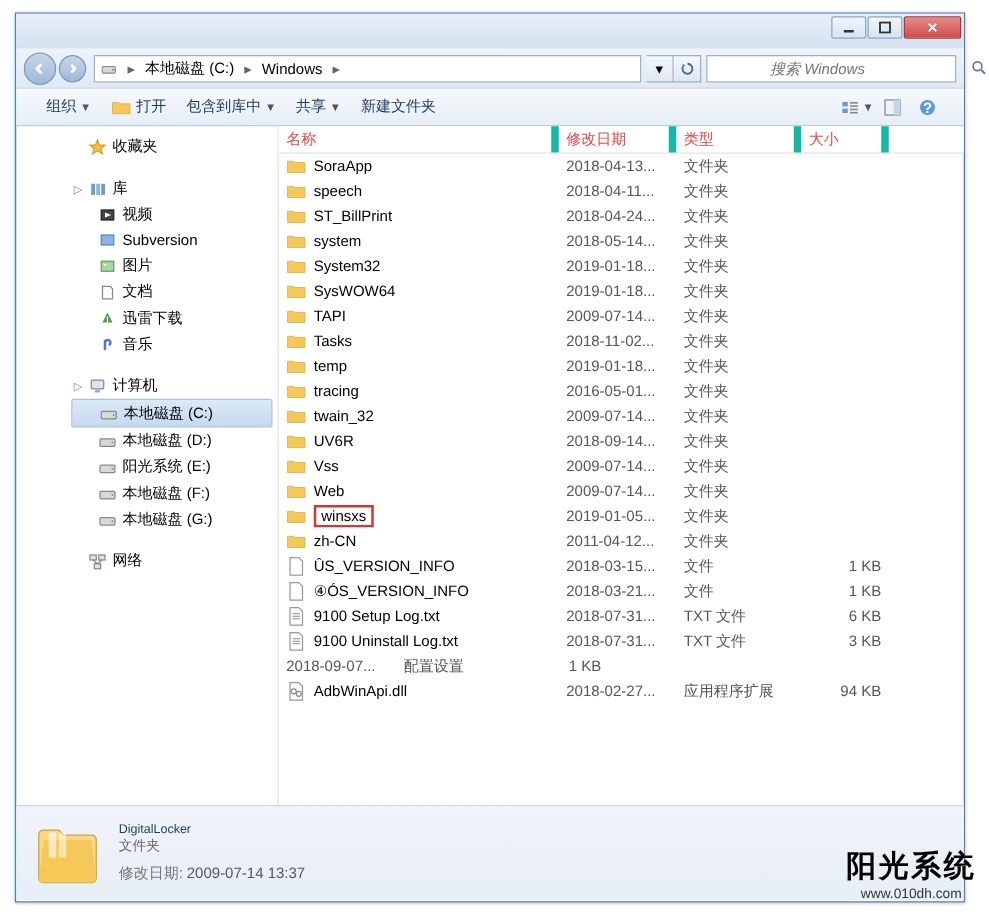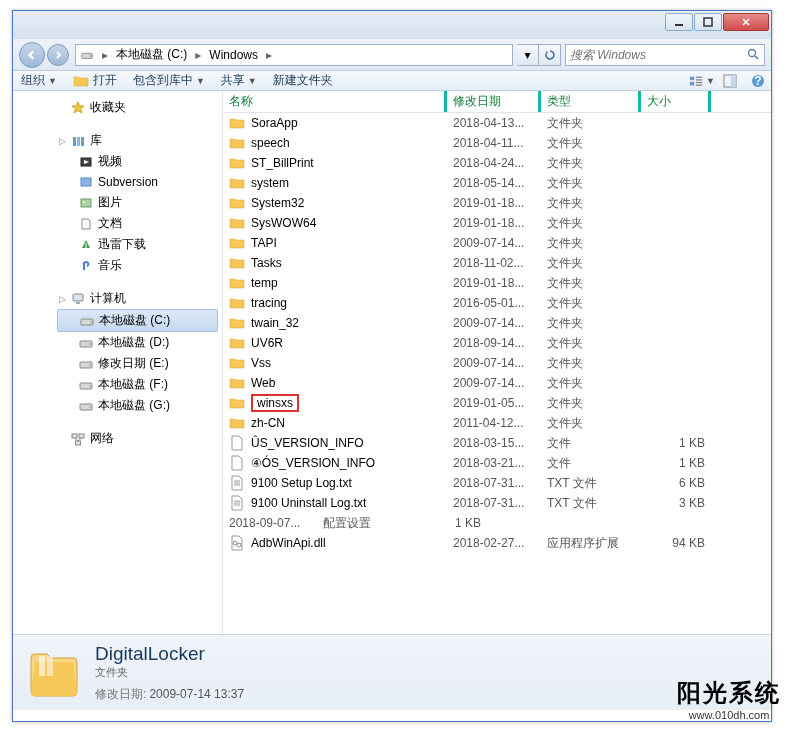--- a/index.html
+++ b/index.html
@@ -14,57 +14,57 @@
 
 .addressbar { height: 32px; background: linear-gradient(to bottom, #eef3fa, #e1e9f4); display: flex; align-items: center; padding: 0 6px; border-bottom: 1px solid #c0cde0; }
 .nav-btn { width: 26px; height: 26px; border-radius: 50%; background: linear-gradient(to bottom, #c6d6ea, #9fb8d8); border: 1px solid #7a9ac0; display: flex; align-items: center; justify-content: center; cursor: pointer; margin-right: 2px; }
 .nav-btn.fwd { width: 22px; height: 22px; }
 .nav-btn svg { fill: #fff; }
 .bc-wrap { flex: 1; height: 22px; background: #fff; border: 1px solid #a0b0c8; display: flex; align-items: center; margin: 0 4px; }
 .bc-icon { width: 18px; height: 18px; margin: 0 2px; display: flex; align-items: center; justify-content: center; }
 .bc-seg { padding: 0 4px; height: 100%; display: flex; align-items: center; cursor: pointer; }
 .bc-arrow { width: 14px; display: flex; align-items: center; justify-content: center; color: #666; height: 100%; cursor: pointer; }
 .refresh-btn, .dd-btn { width: 22px; height: 22px; border: 1px solid #a0b0c8; background: linear-gradient(to bottom, #f5f8fc, #e0e8f2); display: flex; align-items: center; justify-content: center; cursor: pointer; border-left: none; }
-.search-wrap { width: 200px; height: 22px; background: #fff; border: 1px solid #a0b0c8; display: flex; align-items: center; margin-left: 4px; }
+.search-wrap { width: 200px; height: 22px; background: #fff; border: 1px solid #a0b0c8; display: flex; align-items: center; margin-left: 4px; padding-left: 46px; }
 .search-input { flex: 1; border: none; outline: none; padding: 0 4px; font-style: italic; color: #888; background: transparent; }
 .search-btn { width: 22px; height: 20px; display: flex; align-items: center; justify-content: center; cursor: pointer; }
 
-.toolbar { height: 20px; background: linear-gradient(to bottom, #f7fafd, #e5edf7); border-bottom: 1px solid #c0cde0; display: flex; align-items: center; padding: 0 0; }
+.toolbar { height: 30px; background: linear-gradient(to bottom, #f7fafd, #e5edf7); border-bottom: 1px solid #c0cde0; display: flex; align-items: center; padding: 0 16px; }
 .tb-item { padding: 0 8px; height: 100%; display: flex; align-items: center; cursor: pointer; color: #1a3a5c; }
 .tb-dd { font-size: 9px; margin-left: 3px; color: #555; }
 .tb-spacer { flex: 1; }
 .tb-icon-btn { width: 26px; height: 22px; display: flex; align-items: center; justify-content: center; cursor: pointer; margin-left: 2px; }
 
 .body-area { display: flex; height: 543px; margin-left: 40px; }
 .nav-pane { width: 170px; border-right: 1px solid #e0e5ec; overflow-y: auto; padding: 6px 0; }
 .nav-group { margin-bottom: 12px; }
 .nav-head { display: flex; align-items: center; padding: 2px 6px; cursor: pointer; }
 .nav-head .exp { width: 10px; font-size: 9px; color: #888; }
 .nav-head .ico { width: 18px; height: 16px; display: flex; align-items: center; justify-content: center; margin-right: 3px; }
 .nav-item { display: flex; align-items: center; padding: 2px 6px 2px 24px; cursor: pointer; }
 .nav-item.sel { background: linear-gradient(to bottom, #dce9f7, #c5d9ef); border: 1px solid #a8c0dc; border-radius: 2px; margin: 0 4px; padding-left: 20px; }
 .nav-item .ico { width: 18px; height: 16px; display: flex; align-items: center; justify-content: center; margin-right: 3px; }
 
 .content { flex: 1; display: flex; flex-direction: column; }
 .col-headers { height: 22px; display: flex; border-bottom: 1px solid #e0e5ec; background: #fff; }
-.col-h { padding: 6px 6px; display: flex; align-items: center; border-right: 3px solid #14b8a6; color: #15803d; cursor: pointer; }
+.col-h { padding: 6px 6px; display: flex; align-items: center; border-right: 6px solid #14b8a6; color: #ef4444; cursor: pointer; }
 .file-list { flex: 1; overflow-y: auto; }
 .file-row { display: flex; height: 20px; align-items: center; cursor: pointer; }
 .file-row.hl .fname { border: 2px solid #e03030; padding: 0 4px; }
 .fc { padding: 0 6px; display: flex; align-items: center; overflow: hidden; white-space: nowrap; }
 .fc.name { width: 224px; }
 .fc.date { width: 94px; color: #555; }
 .fc.type { width: 100px; color: #555; }
 .fc.size { width: 70px; color: #555; justify-content: flex-end; }
 .fico { width: 16px; height: 16px; margin-right: 6px; flex-shrink: 0; display: flex; align-items: center; justify-content: center; }
 
 .details-pane { height: 76px; border-top: 1px solid #d0d8e4; background: linear-gradient(to bottom, #f0f4fa, #e8eef6); display: flex; align-items: center; padding: 8px 12px; }
 .dp-icon { width: 58px; height: 58px; margin-right: 12px; }
 .dp-text { display: flex; flex-direction: column; }
-.dp-name { font-size: 19px; color: #1a3a5c; }
+.dp-name { font-size: 10px; color: #1a3a5c; }
 .dp-type { color: #666; font-size: 11px; }
 .dp-meta { margin-top: 6px; color: #555; font-size: 11px; }
 .dp-meta .k { color: #777; }
 
 .watermark { position: absolute; right: 10px; bottom: 10px; text-align: center; }
 .watermark .t1 { font-size: 24px; font-weight: bold; font-family: "SimHei", sans-serif; letter-spacing: 2px; }
 .watermark .t2 { font-size: 11px; color: #333; }
 
 
 .folder-svg { fill: #f6c858; stroke: #d4a030; stroke-width: 0.5; }
@@ -290,21 +290,21 @@
               </span>
               <span>本地磁盘 (D:)</span>
             </div>
             <div class="nav-item">
               <span class="ico">
                 <svg width="14" height="14" viewBox="0 0 14 14">
                   <rect x="1" y="5" width="12" height="6" rx="1" fill="#d8d8d8" stroke="#888"></rect>
                   <circle cx="11" cy="8" r="0.8" fill="#6a6"></circle>
                 </svg>
               </span>
-              <span>修改日期 (E:)</span>
+              <span>阳光系统 (E:)</span>
             </div>
             <div class="nav-item">
               <span class="ico">
                 <svg width="14" height="14" viewBox="0 0 14 14">
                   <rect x="1" y="5" width="12" height="6" rx="1" fill="#d8d8d8" stroke="#888"></rect>
                   <circle cx="11" cy="8" r="0.8" fill="#6a6"></circle>
                 </svg>
               </span>
               <span>本地磁盘 (F:)</span>
             </div>

